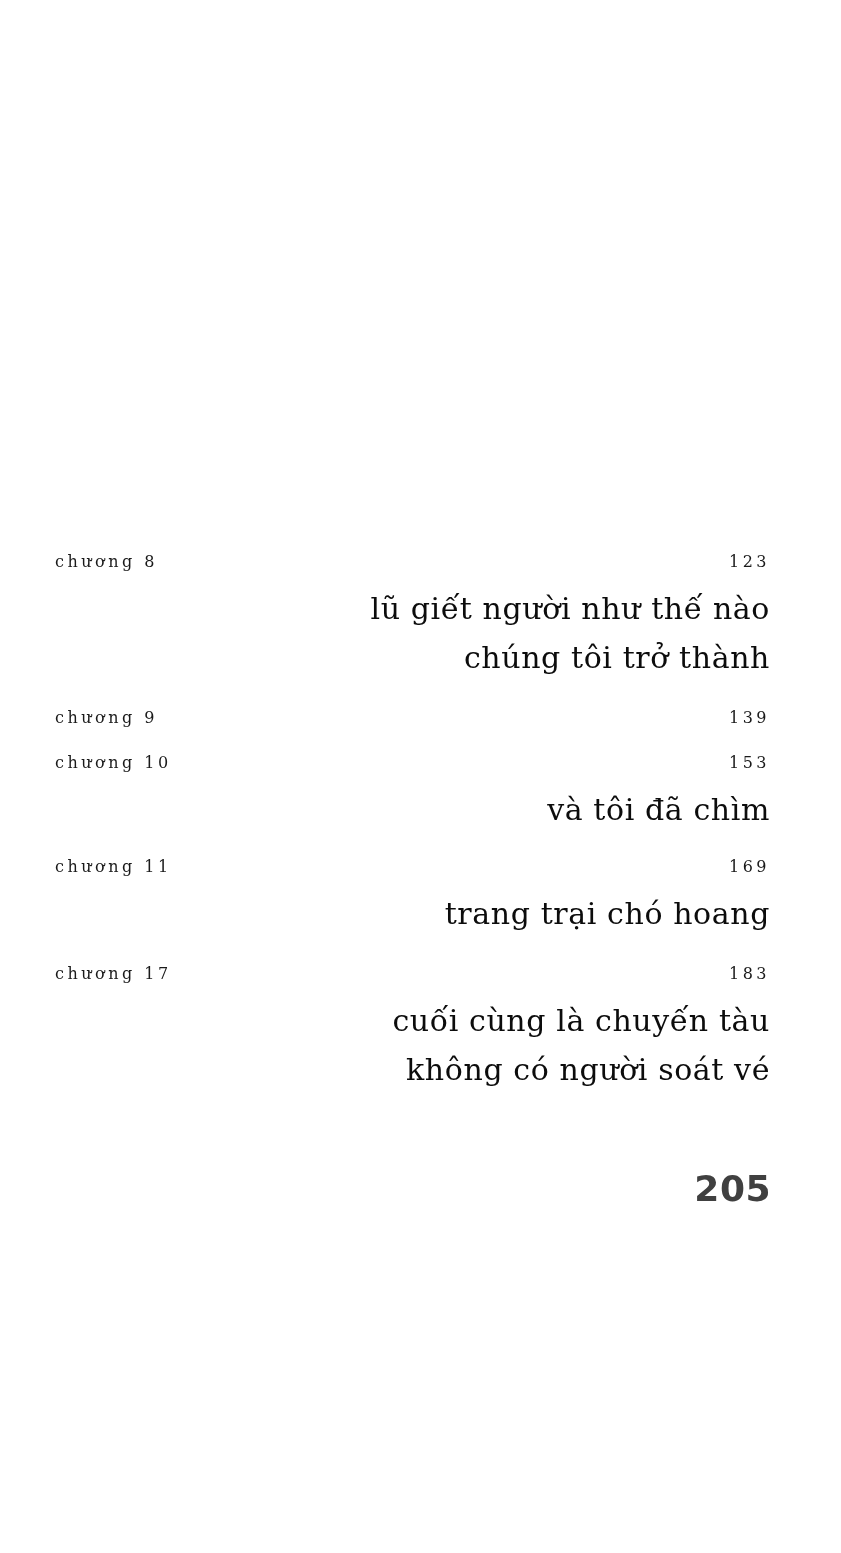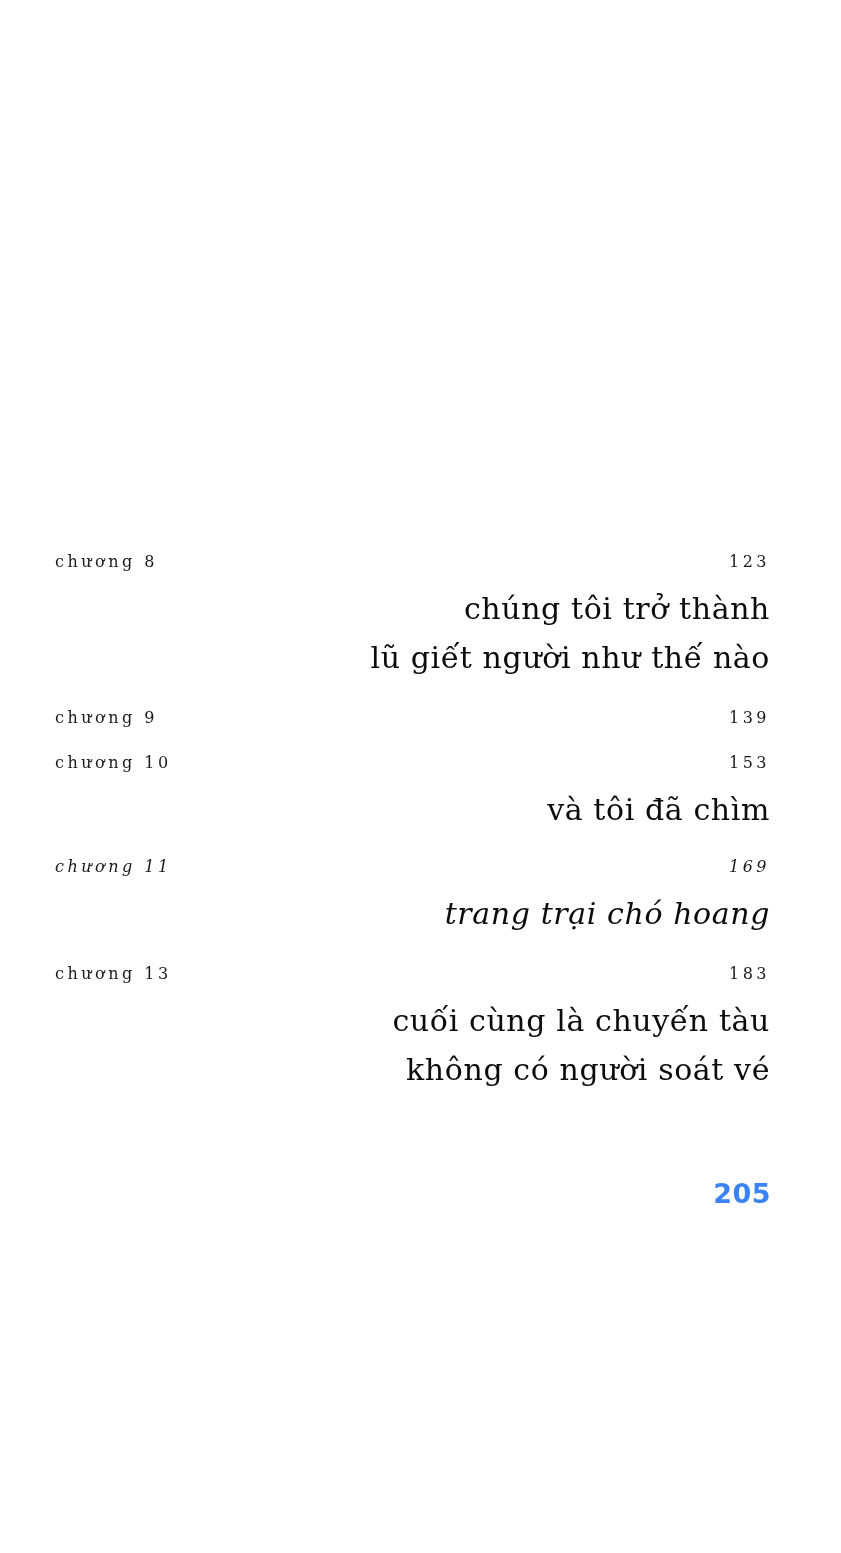--- a/index.html
+++ b/index.html
@@ -68,49 +68,49 @@
   }
 
   .entry-title .line {
     display: block;
   }
 
   .folio {
     position: absolute;
     right: 70px;
     bottom: 68px;
-    font-size: 27px;
+    font-size: 36px;
     font-weight: bold;
     letter-spacing: 0.5px;
-    color: #3b82f6;
+    color: #404040;
     font-family: "DejaVu Sans", sans-serif;
   }
 
   
   .entry.e1 { margin-bottom: 26px; }
   .entry.e2 { margin-bottom: 26px; }
   .entry.e3 { margin-bottom: 22px; }
-  .entry.e4 { margin-bottom: 26px; font-style: italic; }
+  .entry.e4 { margin-bottom: 26px; }
   .entry.e5 { margin-bottom: 0; }
 </style>
 </head>
 <body>
 
 <div class="page">
 
   <div class="toc">
 
     <div class="entry e1">
       <div class="entry-head">
         <span class="entry-label">chương 8</span>
         <span class="entry-page">123</span>
       </div>
       <div class="entry-title">
+        <span class="line">lũ giết người như thế nào</span>
         <span class="line">chúng tôi trở thành</span>
-        <span class="line">lũ giết người như thế nào</span>
       </div>
     </div>
 
     <div class="entry e2">
       <div class="entry-head">
         <span class="entry-label">chương 9</span>
         <span class="entry-page">139</span>
       </div>
     </div>
 
@@ -129,21 +129,21 @@
         <span class="entry-label">chương 11</span>
         <span class="entry-page">169</span>
       </div>
       <div class="entry-title">
         <span class="line">trang trại chó hoang</span>
       </div>
     </div>
 
     <div class="entry e5">
       <div class="entry-head">
-        <span class="entry-label">chương 13</span>
+        <span class="entry-label">chương 17</span>
         <span class="entry-page">183</span>
       </div>
       <div class="entry-title">
         <span class="line">cuối cùng là chuyến tàu</span>
         <span class="line">không có người soát vé</span>
       </div>
     </div>
 
   </div>
 

